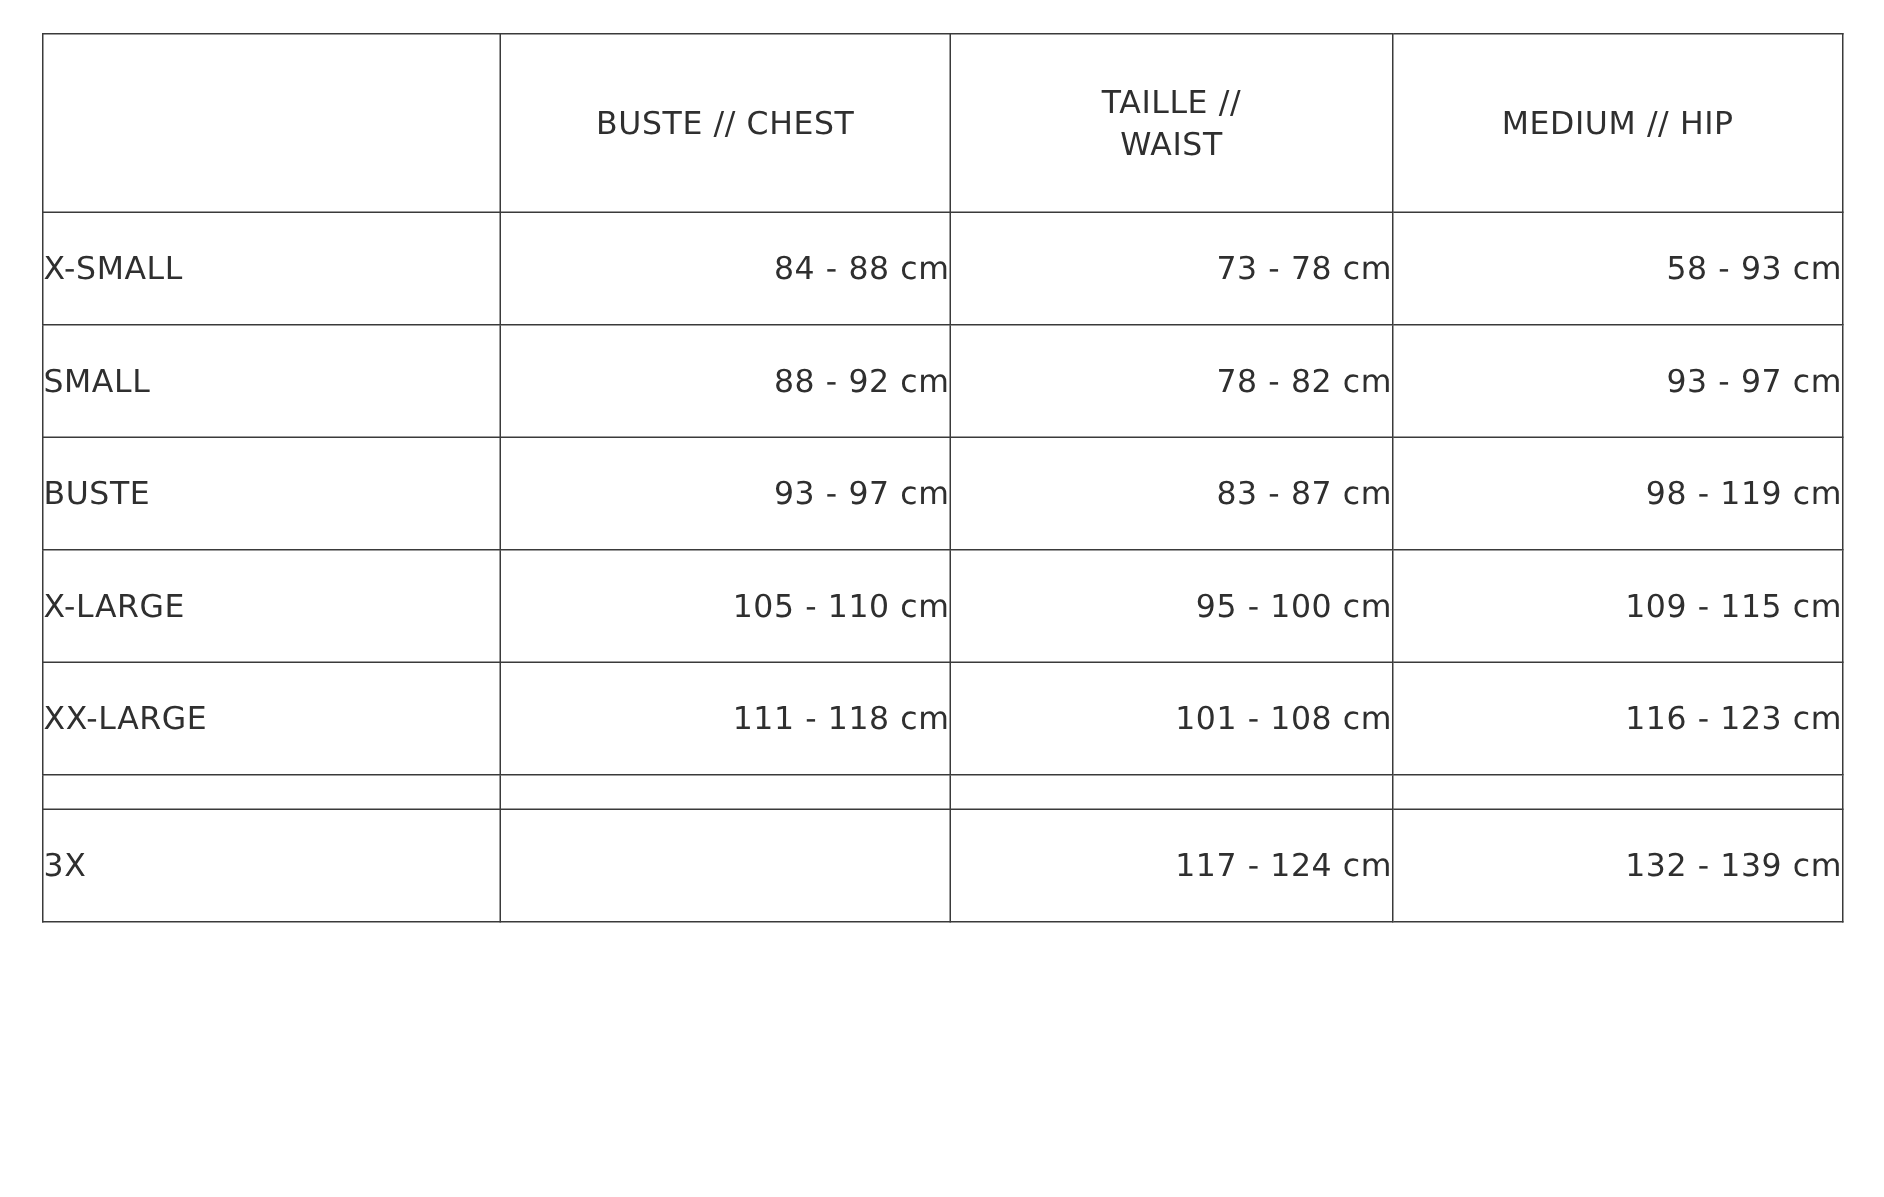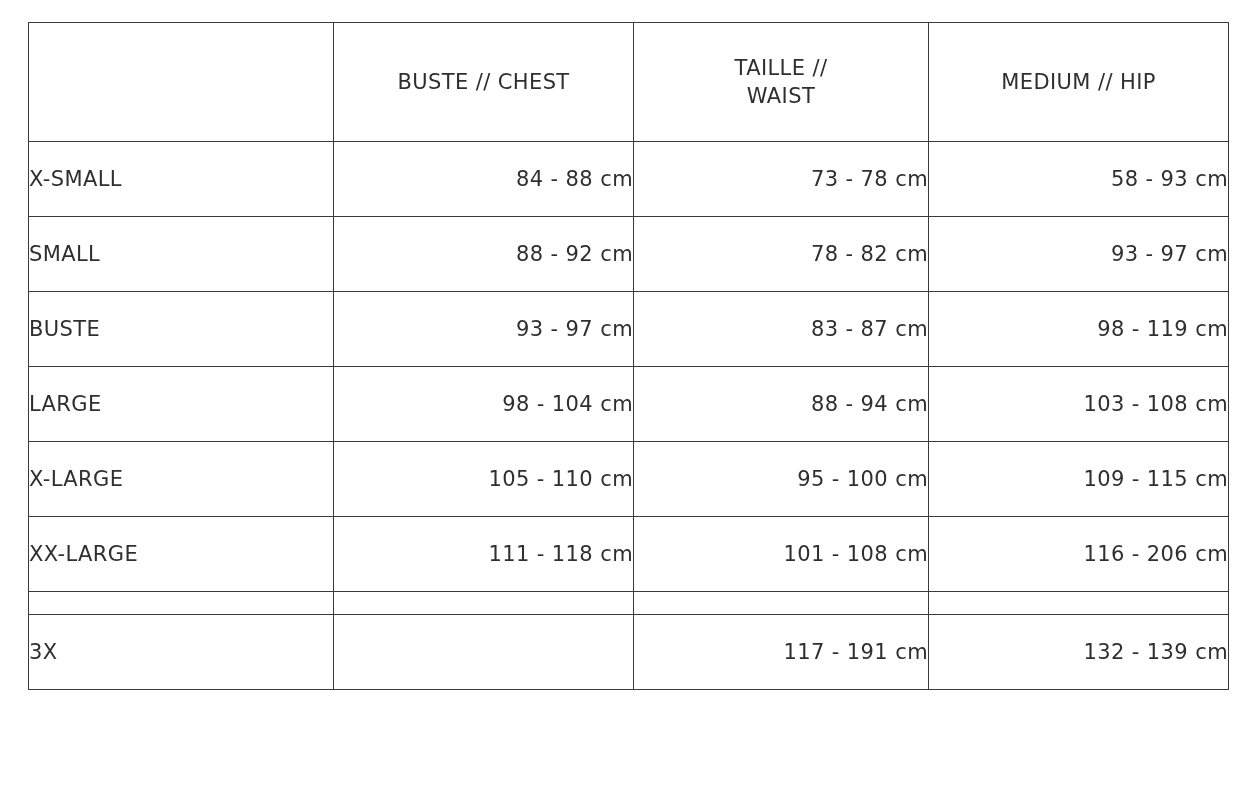--- a/index.html
+++ b/index.html
@@ -120,50 +120,44 @@
         <td class="value-cell">93 - 97 cm</td>
       </tr>
 
       <tr class="data-row">
         <td class="label-cell">BUSTE</td>
         <td class="value-cell">93 - 97 cm</td>
         <td class="value-cell">83 - 87 cm</td>
         <td class="value-cell">98 - 119 cm</td>
       </tr>
 
-      <tr class="data-row">
-        <td class="label-cell">LARGE</td>
-        <td class="value-cell">98 - 104 cm</td>
-        <td class="value-cell">88 - 94 cm</td>
-        <td class="value-cell">103 - 108 cm</td>
-      </tr>
 
       <tr class="data-row">
         <td class="label-cell">X-LARGE</td>
         <td class="value-cell">105 - 110 cm</td>
         <td class="value-cell">95 - 100 cm</td>
         <td class="value-cell">109 - 115 cm</td>
       </tr>
 
       <tr class="data-row">
         <td class="label-cell">XX-LARGE</td>
         <td class="value-cell">111 - 118 cm</td>
         <td class="value-cell">101 - 108 cm</td>
-        <td class="value-cell">116 - 206 cm</td>
+        <td class="value-cell">116 - 123 cm</td>
       </tr>
 
       <tr class="spacer-row">
         <td class="label-cell"></td>
         <td class="value-cell"></td>
         <td class="value-cell"></td>
         <td class="value-cell"></td>
       </tr>
 
 
       <tr class="data-row">
         <td class="label-cell">3X</td>
         <td class="value-cell"></td>
-        <td class="value-cell">117 - 191 cm</td>
+        <td class="value-cell">117 - 124 cm</td>
         <td class="value-cell">132 - 139 cm</td>
       </tr>
     </tbody>
   </table>
 </div>
 
 </body></html>

